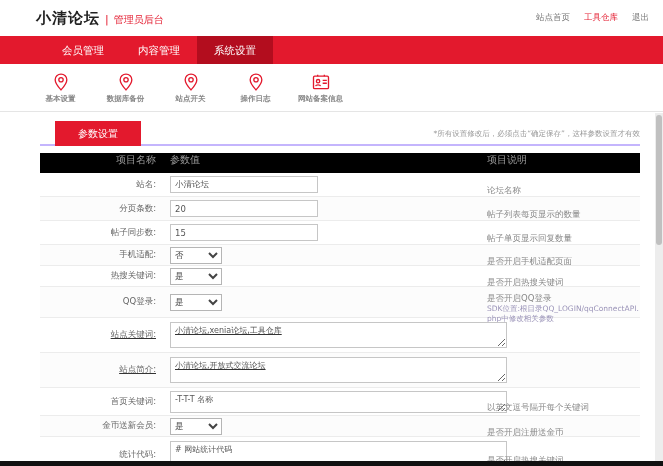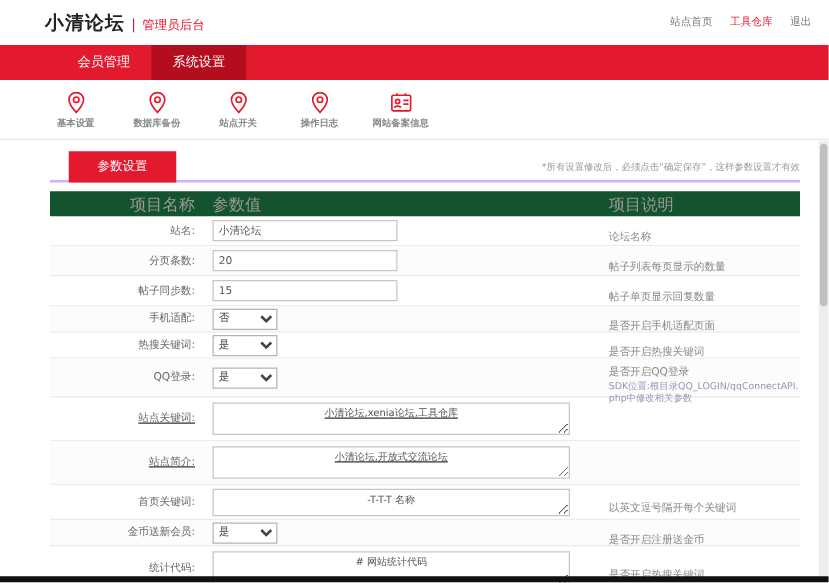--- a/index.html
+++ b/index.html
@@ -26,40 +26,40 @@
   .toolbar { height: 48px; display: flex; align-items: center; padding-left: 28px; border-bottom: 1px solid #e5e5e5; background: #fff; }
   .tool-item { width: 65px; display: flex; flex-direction: column; align-items: center; cursor: pointer; }
   .tool-icon { width: 20px; height: 20px; display: block; }
   .tool-label { font-size: 7.5px; color: #888; margin-top: 2px; white-space: nowrap; font-weight: bold; }
   
   .content { padding: 9px 23px 0 40px; position: relative; }
   .tabrow { border-bottom: 2px solid #c4b5fd; position: relative; height: 25px; }
   .param-tab { display: inline-block; margin-left: 15px; background: #e3192d; color: #fff; font-size: 10px; padding: 0 23px; line-height: 25px; height: 25px; }
   .hint { position: absolute; right: 0; top: 8px; font-size: 7.5px; color: #999; text-align: center; }
   
-  .thead { margin-top: 7px; height: 20px; display: flex; align-items: flex-end; background: #14532d; color: #999; font-size: 13px; }
+  .thead { margin-top: 7px; height: 20px; display: flex; align-items: flex-start; background: #000000; color: #999; font-size: 10px; }
   .c-label { width: 122px; text-align: right; padding-right: 6px; white-space: nowrap; }
   .c-control { width: 325px; padding-left: 8px; }
   .c-desc { flex: 1; min-width: 0; }
   .thead .c-control { display: flex; gap: 14px; }
   .row { display: flex; align-items: center; border-bottom: 1px solid #ececec; }
   .row:nth-child(even) { background: #fcfcfc; }
   .row .c-label { color: #666; font-size: 8.5px; }
   .row .c-desc { color: #888; font-size: 8.5px; line-height: 1.35; margin-top: 13px; }
   .desc2 { color: #9a93b8; font-size: 7.5px; word-break: break-all; }
   .desc2:empty { display: none; }
   .h-input { height: 24px; }
   .h-select { height: 21px; }
   .h-qq { height: 31px; }
   .h-ta { height: 35px; text-decoration: underline; }
   .h-ta-sm { height: 28px; }
   .h-ta-last { height: 36px; }
   input.text-input { width: 148px; height: 17px; border: 1px solid #c6c6c6; font-size: 8.5px; padding: 0 4px; color: #555; background: #fff; font-family: inherit; }
   select.sel { width: 52px; height: 17px; border: 1px solid #b5b5b5; font-size: 8.5px; color: #444; background: #fff; font-family: inherit; }
-  textarea.ta { width: 286px; height: 26px; border: 1px solid #c6c6c6; font-size: 8px; padding: 2px 4px; color: #555; resize: both; font-family: inherit; display: block; text-align: center; }
+  textarea.ta { width: 337px; height: 26px; border: 1px solid #c6c6c6; font-size: 8px; padding: 2px 4px; color: #555; resize: both; font-family: inherit; display: block; }
   .h-ta-sm textarea.ta { height: 22px; }
   .h-ta-last textarea.ta { height: 28px; }
   
   .scrollbar { position: absolute; top: 113px; bottom: 5px; right: 0; width: 8px; background: #ededed; }
   .scroll-thumb { position: absolute; top: 2px; left: 1px; width: 6px; height: 130px; background: #c0c0c0; border-radius: 3px; }
   .footer-bar { position: absolute; left: 0; bottom: 0; width: 100%; height: 5px; background: #111; z-index: 10; }
 </style>
 </head>
 <body>
 
@@ -71,20 +71,21 @@
   </div>
   <div class="top-links">
     <a class="top-link">站点首页</a>
     <a class="top-link accent">工具仓库</a>
     <a class="top-link">退出</a>
   </div>
 </div>
 
 <div class="nav">
   <div class="nav-tab">会员管理</div>
+  <div class="nav-tab">内容管理</div>
   <div class="nav-tab active">系统设置</div>
 </div>
 
 <div class="toolbar">
   <div class="tool-item">
     <svg class="tool-icon" viewBox="0 0 24 24" fill="none" stroke="#e3192d" stroke-width="1.6">
       <path d="M12 2.5c-4 0-7 3-7 6.8 0 4.6 7 12.2 7 12.2s7-7.6 7-12.2c0-3.8-3-6.8-7-6.8z"></path>
         <circle cx="12" cy="9.3" r="2.6"></circle>
     </svg>
     <span class="tool-label">基本设置</span>

